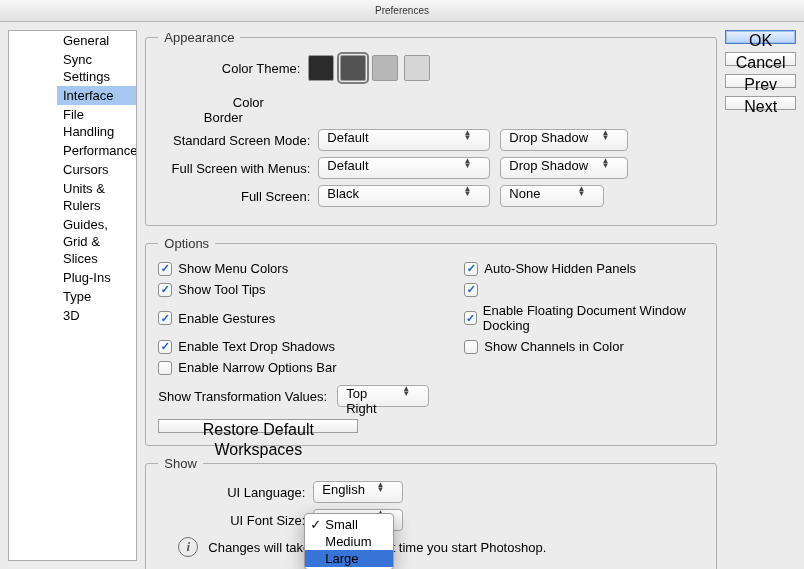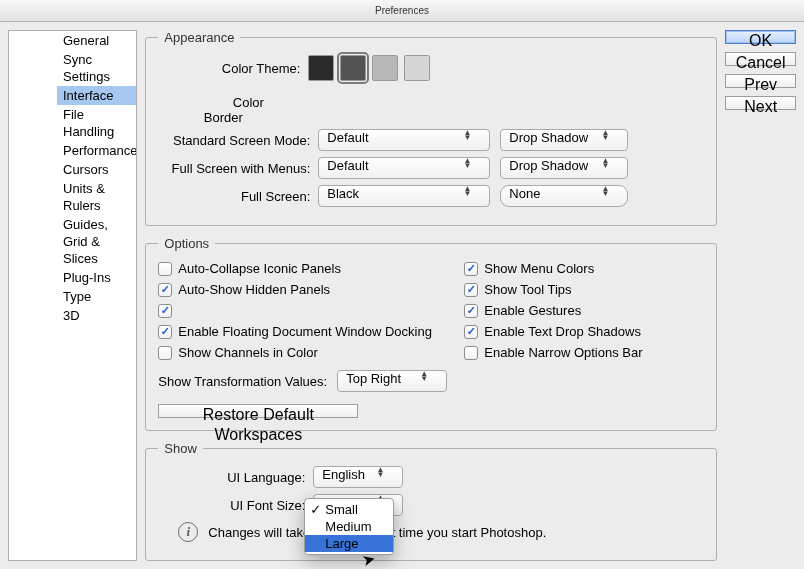--- a/index.html
+++ b/index.html
@@ -259,39 +259,35 @@
           </div>
           <div class="row">
             <div class="label-right" style="width:160px;">Full Screen:</div>
             <div class="dropdown" style="width:172px;margin-right:10px;">
               <span>Black</span>
               <span class="dd-arrows">
                 <span>▲</span>
                 <span>▼</span>
               </span>
             </div>
-            <div class="dropdown" style="width:128px;border-radius:9px;">
+            <div class="dropdown" style="width:104px;">
               <span>None</span>
               <span class="dd-arrows">
                 <span>▲</span>
                 <span>▼</span>
               </span>
             </div>
           </div>
         </div>
     </fieldset>
 
     <fieldset>
       <legend>Options</legend>
 
       <div class="opts-grid" id="opts-grid">
-          <div class="checkbox-row">
-            <span class="cb"></span>
-            <span>Auto-Collapse Iconic Panels</span>
-          </div>
           <div class="checkbox-row">
             <span class="cb">✓</span>
             <span>Show Menu Colors</span>
           </div>
           <div class="checkbox-row">
             <span class="cb">✓</span>
             <span>Auto-Show Hidden Panels</span>
           </div>
           <div class="checkbox-row">
             <span class="cb">✓</span>
@@ -318,21 +314,21 @@
           </div>
           <div class="checkbox-row">
             <span class="cb"></span>
             <span>Enable Narrow Options Bar</span>
           </div>
         </div>
 
       <div class="row" style="margin-bottom:12px;">
         <div>Show Transformation Values:</div>
         <div style="width:10px;"></div>
-        <div class="dropdown" style="width:110px;">
+        <div class="dropdown" style="width:92px;">
           <span>Top Right</span>
           <span class="dd-arrows">
               <span>▲</span>
               <span>▼</span>
             </span>
         </div>
       </div>
 
       <div class="mac-button" style="width:200px;">
         <span>Restore Default Workspaces</span>

